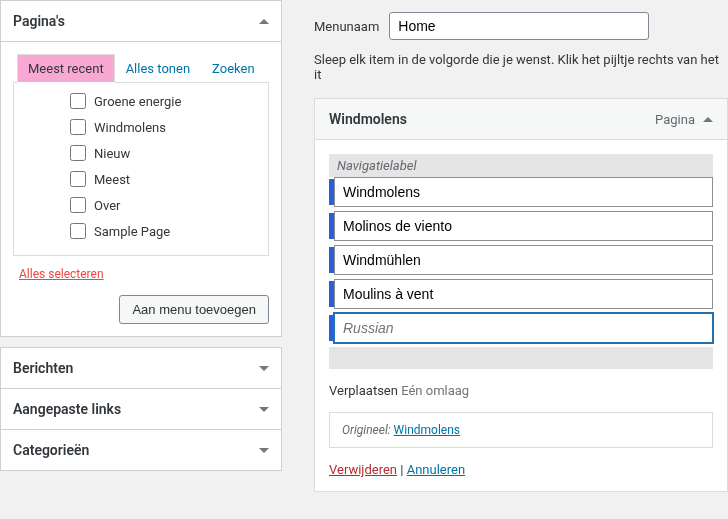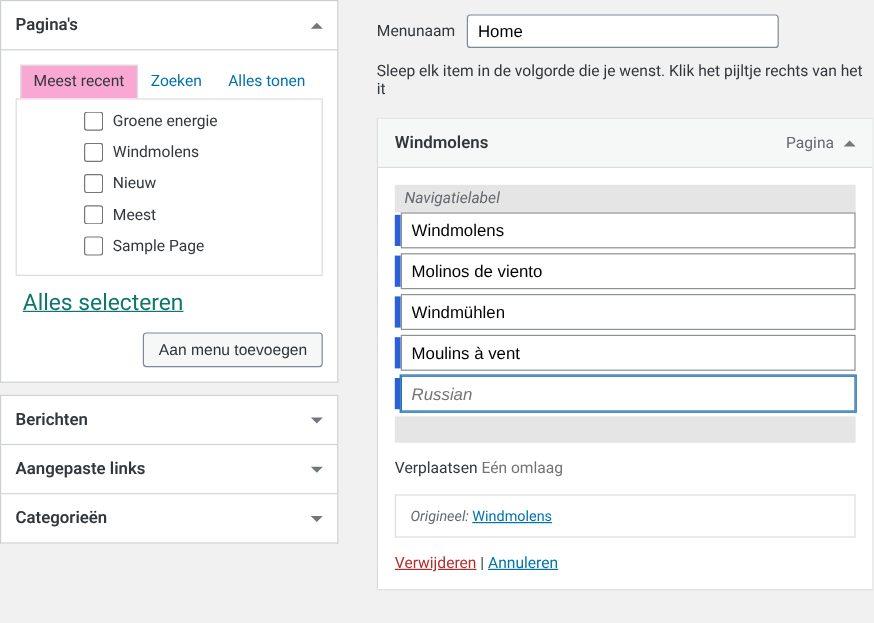--- a/index.html
+++ b/index.html
@@ -17,21 +17,21 @@
 .postbox-inside { padding: 12px; }
 .tabs-panel { border: 1px solid #dcdcde; background: #fff; }
 .nav-tab-list { display: flex; gap: 0; font-size: 13px; padding: 0 0 0 4px; margin-bottom: -1px; position: relative; }
 .nav-tab { padding: 6px 10px; color: #0073aa; text-decoration: none; cursor: pointer; border: 1px solid transparent; }
 .nav-tab.active { border: 1px solid #dcdcde; border-bottom-color: #fff; background: #f9a8d4; color: #32373c; }
 .checkbox-list { padding: 10px 10px 6px 10px; }
 .checkbox-item { display: flex; align-items: center; margin-bottom: 10px; padding-left: 46px; }
 .checkbox-item input[type="checkbox"] { width: 16px; height: 16px; margin-right: 8px; border: 1px solid #7e8993; }
 .checkbox-item label { font-size: 13px; }
 .select-all-row { padding: 10px 0 14px 6px; }
-.select-all-link { color: #0f766e; text-decoration: underline; font-size: 19px; cursor: pointer; }
+.select-all-link { color: #ef4444; text-decoration: underline; font-size: 12px; cursor: pointer; }
 .add-btn-row { text-align: right; padding: 0 0 0 0; }
 .button-secondary { display: inline-block; padding: 6px 12px; border: 1px solid #7e8993; background: #f6f7f7; border-radius: 3px; font-size: 13px; cursor: pointer; color: #2c3338; }
 .menu-name-row { display: flex; align-items: center; padding: 12px 0 12px 16px; }
 .menu-name-row label { font-size: 13px; margin-right: 10px; }
 .menu-name-row input { border: 1px solid #7e8993; padding: 5px 8px; font-size: 14px; width: 260px; border-radius: 3px; }
 .instruction { font-size: 13px; padding: 0 0 16px 16px; }
 .menu-item { background: #fff; border: 1px solid #dcdcde; margin: 0 0 0 16px; }
 .menu-item-header { background: #f6f7f7; display: flex; justify-content: space-between; align-items: center; padding: 12px 14px; border-bottom: 1px solid #dcdcde; cursor: pointer; }
 .menu-item-header .title { font-weight: 600; font-size: 14px; }
 .menu-item-header .meta { display: flex; align-items: center; gap: 8px; color: #646970; font-size: 13px; }
@@ -59,40 +59,44 @@
   <div class="sidebar">
 
     <div class="postbox">
       <div class="postbox-header">
         <h2>Pagina's</h2>
         <span class="toggle-indicator up"></span>
       </div>
       <div class="postbox-inside">
         <div class="nav-tab-list">
           <a class="nav-tab active">Meest recent</a>
+          <a class="nav-tab">Alles tonen</a>
           <a class="nav-tab">Zoeken</a>
-          <a class="nav-tab">Alles tonen</a>
         </div>
         <div class="tabs-panel">
           <div class="checkbox-list">
             <div class="checkbox-item">
               <input type="checkbox" style="">
               <label>Groene energie</label>
             </div>
             <div class="checkbox-item">
               <input type="checkbox" style="">
               <label>Windmolens</label>
             </div>
             <div class="checkbox-item">
               <input type="checkbox" style="">
               <label>Nieuw</label>
             </div>
             <div class="checkbox-item">
               <input type="checkbox" style="">
               <label>Meest</label>
+            </div>
+            <div class="checkbox-item">
+              <input type="checkbox" style="">
+              <label>Over</label>
             </div>
             <div class="checkbox-item">
               <input type="checkbox" style="">
               <label>Sample Page</label>
             </div>
           </div>
         </div>
         <div class="select-all-row">
           <a class="select-all-link">Alles selecteren</a>
         </div>

